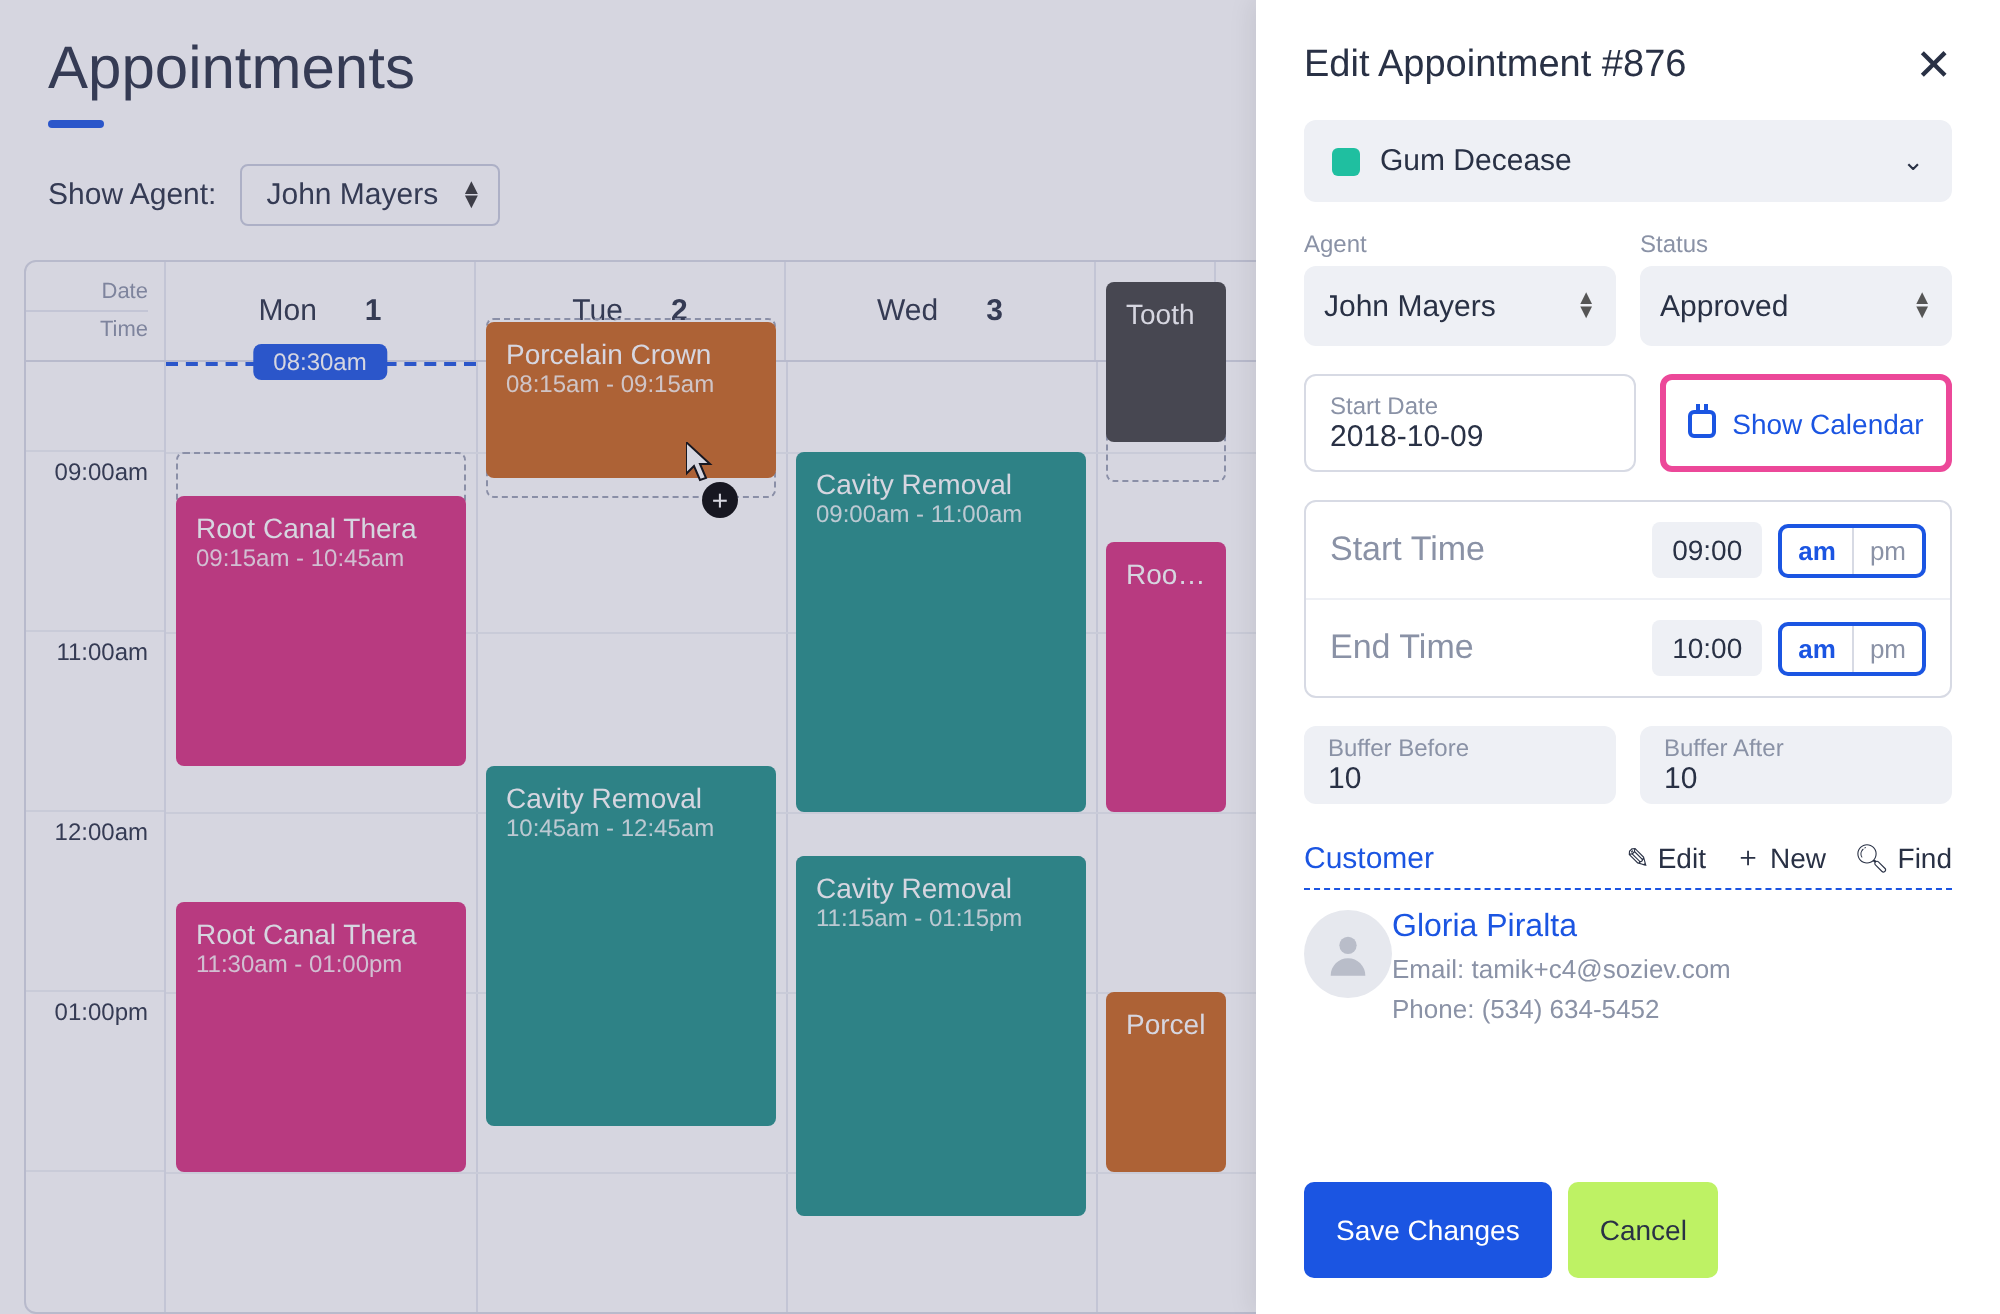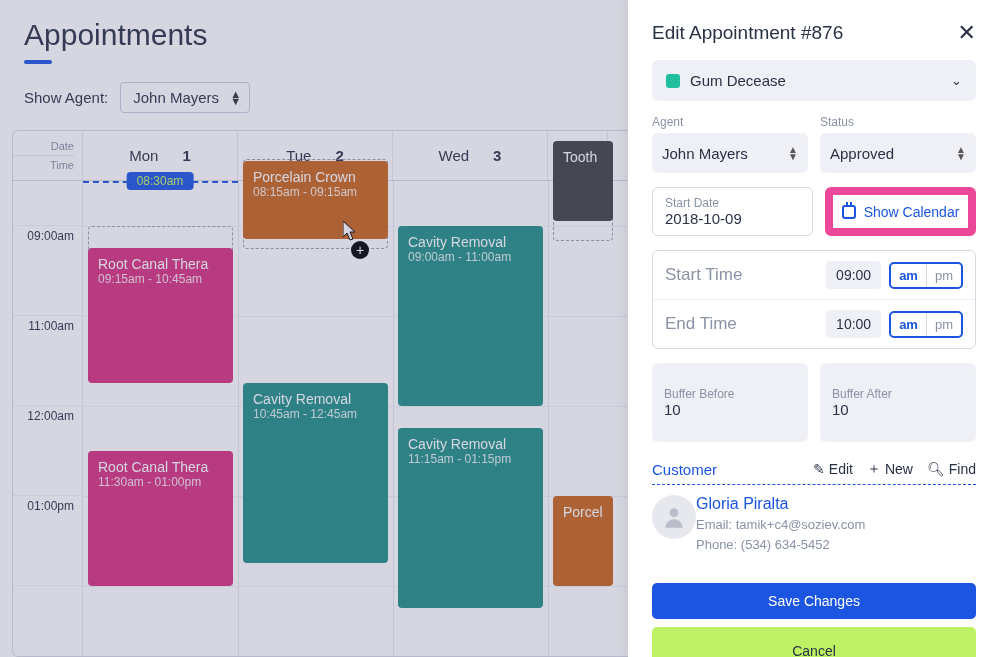--- a/index.html
+++ b/index.html
@@ -28,21 +28,21 @@
   .corner div { line-height: 14px; }
   .corner-sep { width:100%; border-top:1px solid #e6e8f0; margin:2px 0;}
   .cal-body { position: relative; display: flex; height: calc(100% - 50px); }
   .timecol { flex: 0 0 70px; border-right: 1px solid #e6e8f0; }
   .timecol .tick { height: 90px; text-align: right; padding: 3px 8px 0 0; font-size: 12px; color: #293145; border-bottom:1px solid #eef0f5;}
   .slots { position: relative; flex: 1; }
   .vline { position:absolute; top:0; bottom:0; width:1px; background:#e6e8f0; }
   .hline { position:absolute; left:0; right:0; height:1px; background:#eef0f5; }
 
   .nowline { position:absolute; height:0; border-top: 2px dashed #1b55e2; }
-  .nowbadge { position:absolute; transform: translate(-50%,-50%); background:#1b55e2; color:#bef264; font-size:12px; padding:2px 10px; border-radius:4px; }
+  .nowbadge { position:absolute; transform: translate(-50%,-50%); background:#1b55e2; color:#ffffff; font-size:12px; padding:2px 10px; border-radius:4px; }
 
   .evt { position:absolute; border-radius:4px; padding:8px 10px; color:#fff; overflow:hidden; }
   .evt .et { font-size:14px; font-weight:500; white-space:nowrap; overflow:hidden; text-overflow:ellipsis;}
   .evt .es { font-size:12px; opacity:0.85; white-space:nowrap;}
   .evt-ghost { border:1px dashed #9aa0b3; background:transparent; }
 
   .c-orange { background:#c9641d; }
   .c-pink { background:#d72f7f; }
   .c-teal { background:#1f8f87; }
   .c-navy { background:#404040; }
@@ -64,52 +64,52 @@
   .row2 { display:flex; gap:12px; }
   .field { flex:1; }
   .field-label { font-size:12px; color:#8a92a6; margin-bottom:4px; }
   .field-box { background:#eef0f5; border-radius:6px; padding:8px 10px; display:flex; align-items:center; justify-content:space-between; font-size:15px; height:40px;}
   .field-box .sortarrows { font-size:10px; line-height:7px; color:#555;}
 
   .date-row { display:flex; gap:12px; }
   .date-box { flex:1; border:1px solid #d7dae4; border-radius:6px; padding:8px 12px; }
   .date-box .lbl { font-size:12px; color:#8a92a6; }
   .date-box .val { font-size:15px; color:#293145; }
-  .showcal { flex:1; border:8px solid #ec4899; border-radius:6px; color:#1b55e2; font-size:14px; font-weight:500; display:flex; align-items:center; justify-content:center; gap:8px; cursor:pointer; }
+  .showcal { flex:1; border:3px solid #ec4899; border-radius:6px; color:#1b55e2; font-size:14px; font-weight:500; display:flex; align-items:center; justify-content:center; gap:8px; cursor:pointer; }
   .cal-icon { width:14px; height:14px; border:2px solid #1b55e2; border-radius:3px; position:relative; }
   .cal-icon::before { content:""; position:absolute; top:-5px; left:2px; width:2px; height:5px; background:#1b55e2;}
   .cal-icon::after { content:""; position:absolute; top:-5px; right:2px; width:2px; height:5px; background:#1b55e2;}
 
   .time-box { border:1px solid #d7dae4; border-radius:6px; }
   .time-line { display:flex; align-items:center; justify-content:space-between; padding:10px 12px; }
   .time-line + .time-line { border-top:1px solid #eef0f5; }
   .time-lbl { font-size:17px; color:#8a92a6; }
   .time-ctrls { display:flex; align-items:center; gap:8px; }
   .time-val { background:#eef0f5; border-radius:4px; padding:6px 10px; font-size:14px; }
   .ampm { display:flex; border:2px solid #1b55e2; border-radius:5px; overflow:hidden; font-size:13px; }
   .ampm span { padding:4px 8px; cursor:pointer; }
   .ampm .on { color:#1b55e2; font-weight:600; }
   .ampm .off { color:#8a92a6; border-left:1px solid #d7dae4; }
 
-  .buf-box { flex:1; background:#eef0f5; border-radius:6px; padding:24px 12px; }
+  .buf-box { flex:1; background:#eef0f5; border-radius:6px; padding:4px 12px; }
   .buf-box .lbl { font-size:12px; color:#8a92a6; }
   .buf-box .val { font-size:15px; }
 
   .cust-head { display:flex; align-items:center; justify-content:space-between; margin-top:4px; padding-bottom:6px; border-bottom:1px dashed #1b55e2; }
   .cust-head h3 { color:#1b55e2; font-size:15px; font-weight:500; }
   .cust-actions { display:flex; gap:14px; font-size:14px; color:#293145; }
   .cust-actions span { cursor:pointer; display:flex; align-items:center; gap:4px; }
 
   .cust-body { display:flex; align-items:flex-start; margin-top:10px;}
   .avatar { width:44px; height:44px; border-radius:50%; background:#e6e8ee; display:flex; align-items:center; justify-content:center; }
   .avatar svg { width:26px; height:26px; fill:#b9bdc9; }
   .cust-name { color:#1b55e2; font-size:16px; font-weight:500; margin-bottom:2px;}
   .cust-meta { font-size:13px; color:#8a92a6; line-height:20px;}
 
-  .panel-footer { display:flex; gap:8px; margin-top:auto; padding-top:14px;flex-direction:column; }
+  .panel-footer { display:flex; gap:8px; margin-top:auto; padding-top:14px; }
   .btn-primary { background:#1b55e2; color:#fff; border:none; border-radius:5px; padding:10px 16px; font-size:14px; cursor:pointer; }
   .btn-secondary { background:#bef264; color:#293145; border:none; border-radius:5px; padding:16px 16px; font-size:14px; cursor:pointer; }
 </style>
 </head>
 <body>
 
 <div class="app">
   <div class="main">
     <div class="page-pad">
       <h1 class="page-title">Appointments</h1>
@@ -182,20 +182,23 @@
             <div class="et">Porcelain Crown</div>
             <div class="es">08:15am - 09:15am</div>
           </div>
           <div class="evt c-pink" style="left:5px; width:145px; top:67px; height:135px;">
             <div class="et">Root Canal Thera</div>
             <div class="es">09:15am - 10:45am</div>
           </div>
           <div class="evt c-teal" style="left:315px; width:145px; top:45px; height:180px;">
             <div class="et">Cavity Removal</div>
             <div class="es">09:00am - 11:00am</div>
+          </div>
+          <div class="evt c-pink" style="left:470px; width:60px; top:90px; height:135px;">
+            <div class="et">Root C</div>
           </div>
           <div class="evt c-teal" style="left:160px; width:145px; top:202px; height:180px;">
             <div class="et">Cavity Removal</div>
             <div class="es">10:45am - 12:45am</div>
           </div>
           <div class="evt c-pink" style="left:5px; width:145px; top:270px; height:135px;">
             <div class="et">Root Canal Thera</div>
             <div class="es">11:30am - 01:00pm</div>
           </div>
           <div class="evt c-teal" style="left:315px; width:145px; top:247px; height:180px;">

